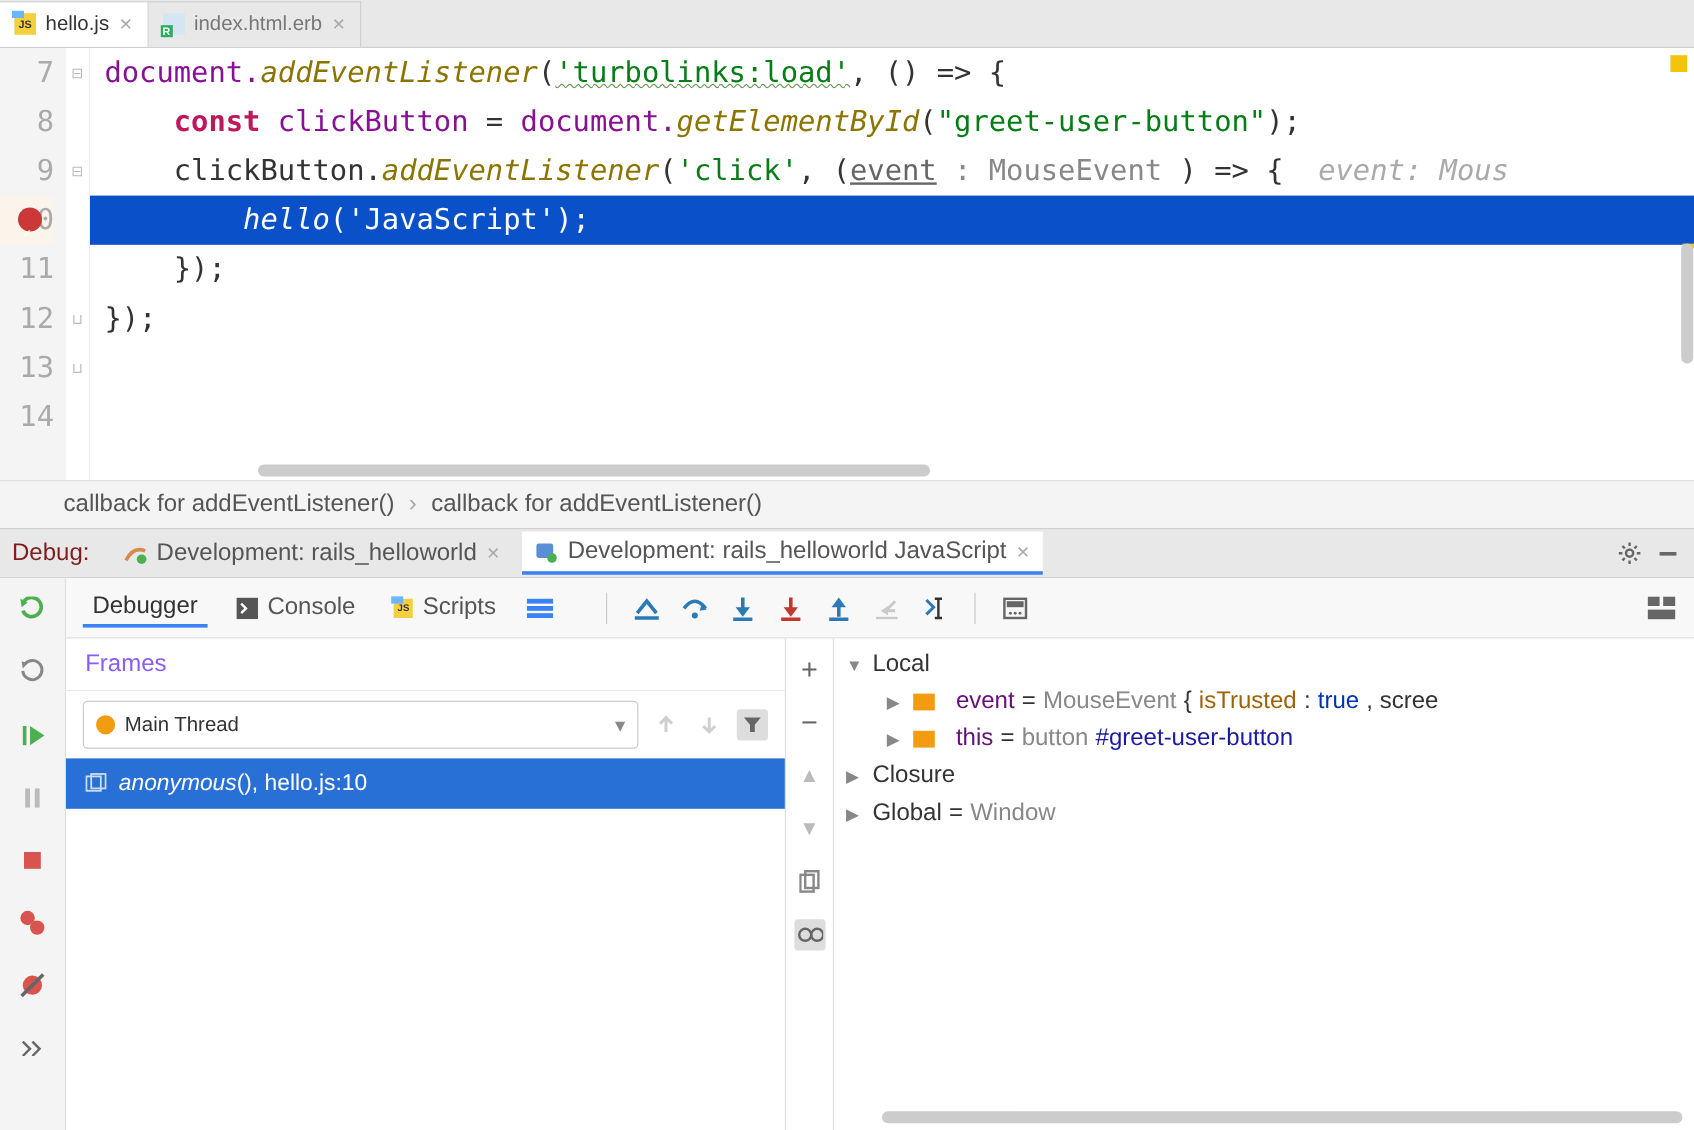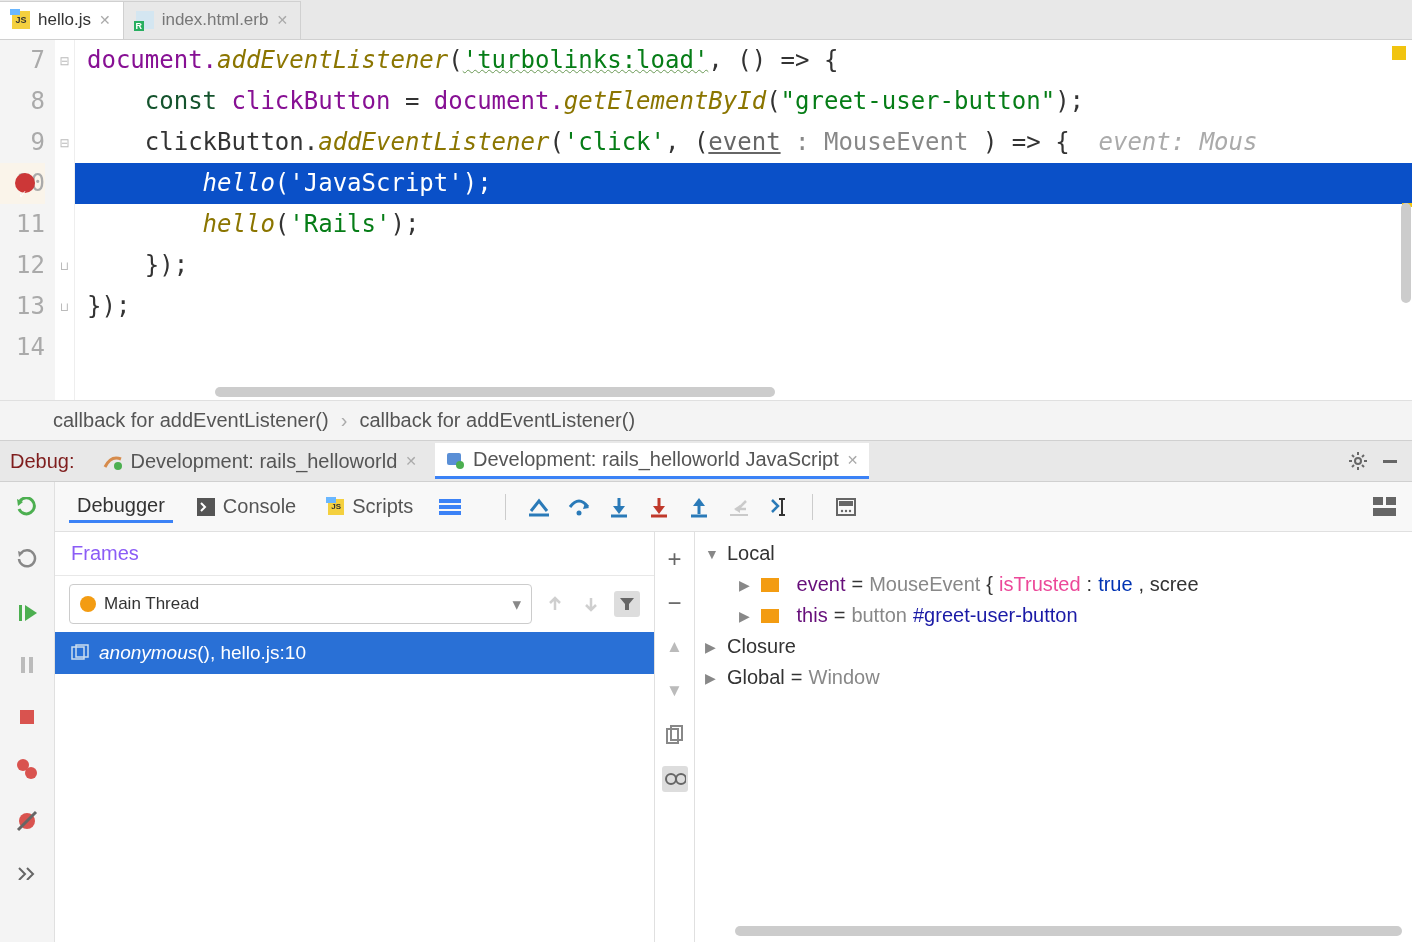--- a/index.html
+++ b/index.html
@@ -19,21 +19,21 @@
 .gutter-line { height: 41px; line-height: 41px; }
 .gutter-line.bp { position: relative; background:#faf4ea;}
 .bp-dot { position: absolute; left: 15px; top: 10px; width: 20px; height: 20px; background: #cc3737; border-radius: 50%; }
 .bp-dot::after{content:"✓";color:#fff;font-size:12px;position:absolute;top:1px;left:4px;}
 .fold-col { width: 20px; background: #fff; border-right: 1px solid #eee;}
 .fold-mark{height:41px;display:flex;align-items:center;justify-content:center;color:#bbb;font-size:12px;}
 
 .code { flex: 1; font-family: 'Menlo','Consolas',monospace; font-size: 24px; position: relative; overflow:hidden;}
 .code-line { height: 41px; line-height: 41px; padding-left: 12px; white-space: pre; }
 .code-line.hl { background: #0a50c8; color: #fff; }
-.tk-kw { color: #14532d; }
+.tk-kw { color: #be185d; font-weight: bold; }
 .tk-var { color: #871094; }
 .tk-method { color: #8b7500; font-style: italic; }
 .tk-str { color: #067d17; }
 .tk-underline { text-decoration: underline wavy #6a9955; text-decoration-thickness:1px;}
 .tk-param { color: #666; text-decoration: underline; }
 .tk-type { color: #888; }
 .tk-comment { color: #aaa; font-style: italic; }
 .tk-italic { font-style: italic; }
 .hl .tk-method, .hl .tk-str { color: #fff; }
 
@@ -78,21 +78,21 @@
 
 .vars-pane { flex: 1; display: flex; flex-direction: column; position:relative;}
 .var-tree { padding: 6px 10px; font-size: 20px; }
 .var-node { padding: 4px 0; display: flex; align-items: center; gap: 6px; }
 .var-node .arrow { color: #888; font-size: 14px; width: 16px; }
 .var-node.child { padding-left: 34px; }
 .var-icon { width: 18px; height: 14px; background: #f39c12; display: inline-block; }
 .var-name { color: #660e7a; }
 .var-eq { color: #333; }
 .var-type { color: #888; }
-.var-prop { color: #ec4899; }
+.var-prop { color: #a16207; }
 .var-val { color: #0033b3; }
 .var-sel { color: #1a1aa6; }
 
 .vhscroll{position:absolute;bottom:6px;left:40px;right:10px;height:10px;background:#ccc;border-radius:5px;}
 
 svg{display:block;}
 </style>
 </head>
 <body>
 
@@ -127,21 +127,20 @@
     <div class="fold-mark"></div>
     <div class="fold-mark"></div>
     <div class="fold-mark">⊔</div>
     <div class="fold-mark">⊔</div>
   </div>
   <div class="code">
     <div class="code-line"><span class="tk-var">document.</span><span class="tk-method">addEventListener</span><span>(</span><span class="tk-str tk-underline">'turbolinks:load'</span><span>, () =&gt; {</span></div>
     <div class="code-line"><span>    </span><span class="tk-kw">const </span><span class="tk-var">clickButton </span><span>= </span><span class="tk-var">document.</span><span class="tk-method">getElementById</span><span>(</span><span class="tk-str">"greet-user-button"</span><span>);</span></div>
     <div class="code-line"><span>    clickButton.</span><span class="tk-method">addEventListener</span><span>(</span><span class="tk-str">'click'</span><span>, (</span><span class="tk-param">event</span><span class="tk-type"> : MouseEvent </span><span>) =&gt; {  </span><span class="tk-comment">event: Mous</span></div>
     <div class="code-line hl"><span>        </span><span class="tk-method tk-italic">hello</span><span>(</span><span class="tk-str">'JavaScript'</span><span>);</span></div>
-    <div class="code-line"><span>        </span><span class="tk-method tk-italic">hello</span><span>(</span><span class="tk-str">'Rails'</span><span>);</span></div>
     <div class="code-line"><span>    });</span></div>
     <div class="code-line"><span>});</span></div>
     <div class="code-line"><span></span></div>
     <div class="yellow-sq"></div>
     <div class="yellow-tick"></div>
     <div class="hscroll"></div>
     <div class="vscroll"></div>
   </div>
 </div>
 

